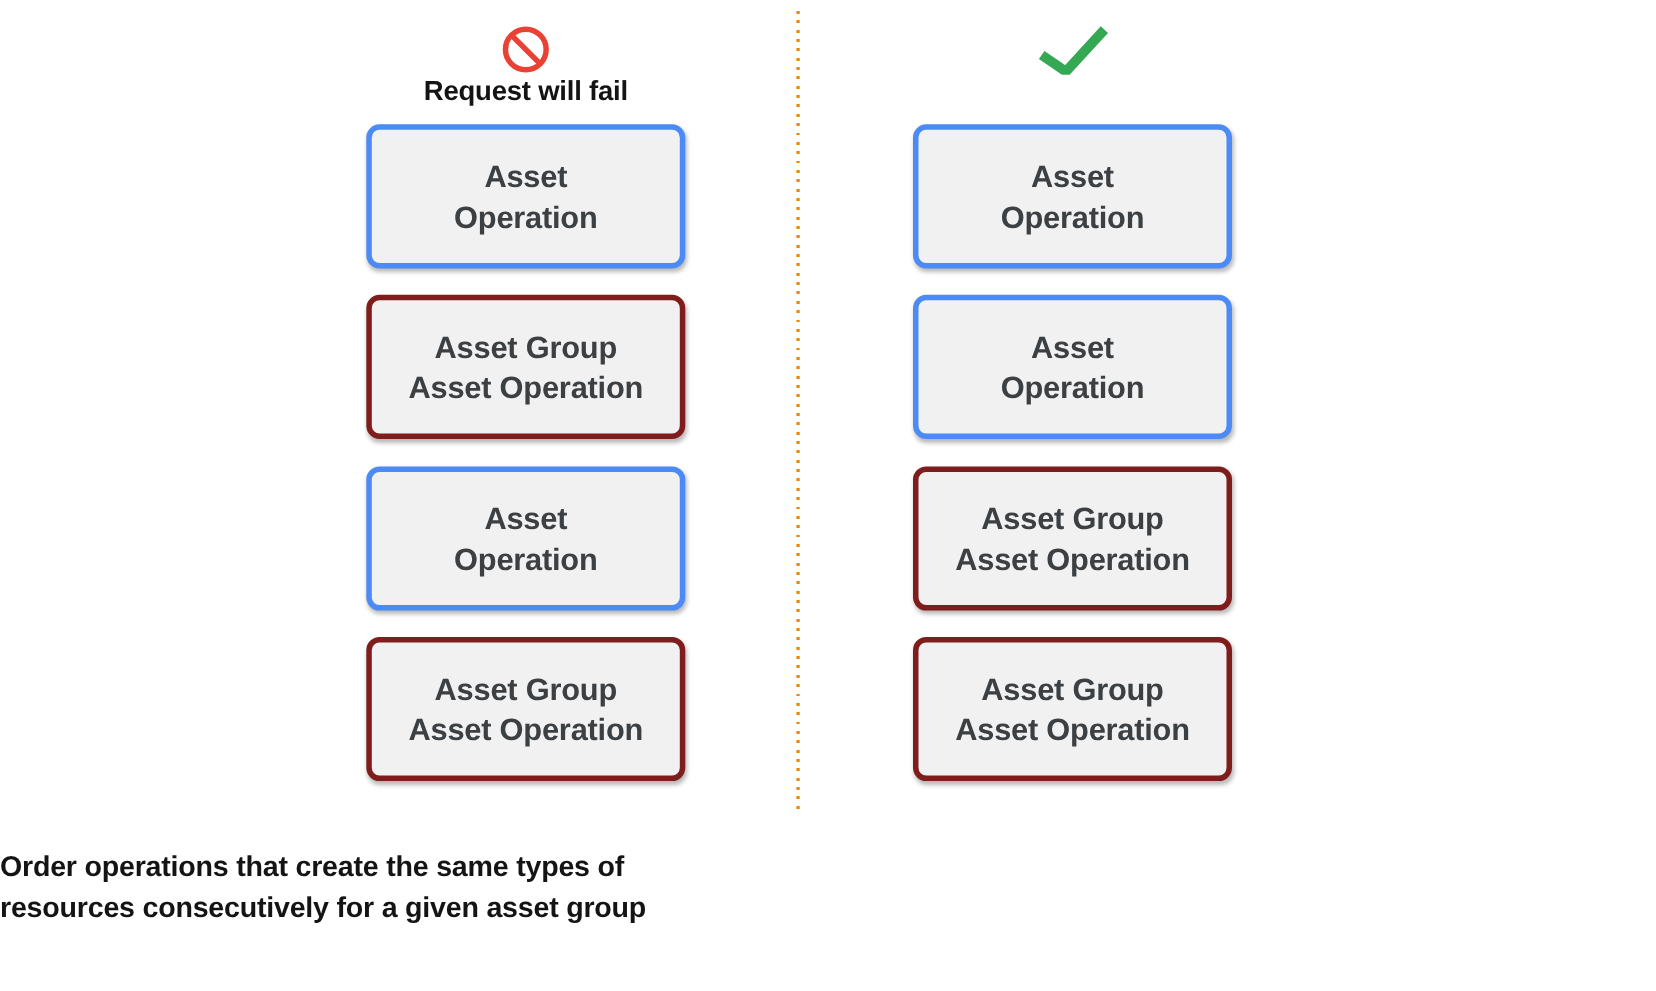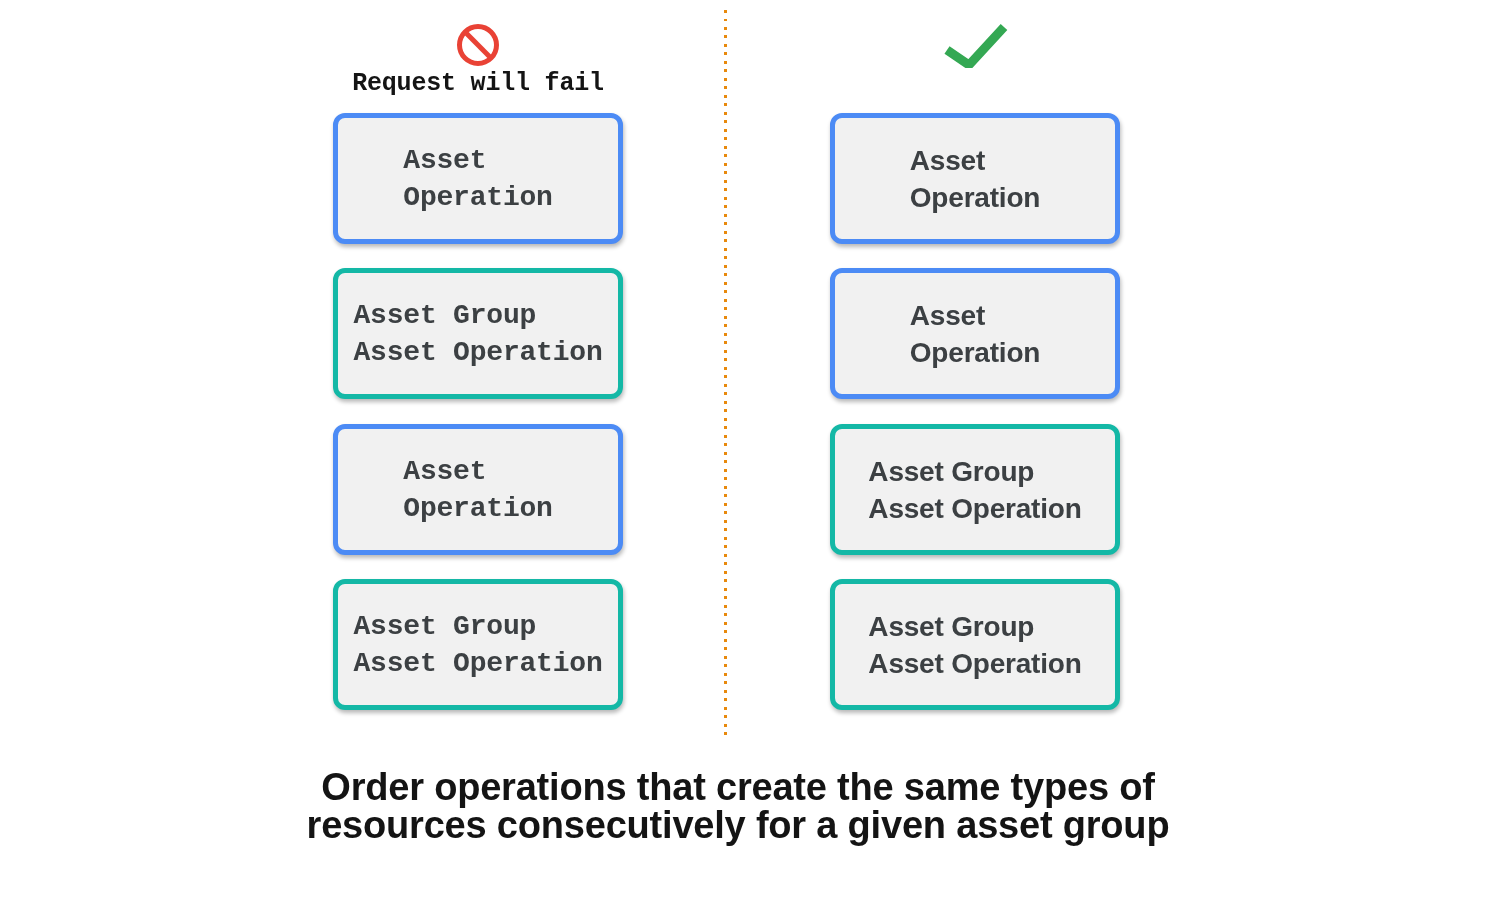--- a/index.html
+++ b/index.html
@@ -26,21 +26,21 @@
       #E8890C 0px, #E8890C 2.6px,
       transparent 2.6px, transparent 8.5px
     );
   }
   .column {
     position: absolute;
     top: 0;
     width: 290px;
     height: 740px;
   }
-  .col-fail { left: 333px; font-family: Liberation Mono, monospace; }
+  .col-fail { left: 333px; }
   .col-succeed { left: 830px; }
   .col-header {
     position: absolute;
     top: 22px;
     left: 0;
     width: 100%;
     text-align: center;
   }
   .icon-wrap {
     height: 46px;
@@ -60,42 +60,41 @@
     position: absolute;
     left: 0;
     width: 290px;
     height: 131px;
     box-sizing: border-box;
     border-radius: 12px;
     background: #F1F1F1;
     display: flex;
     align-items: center;
     justify-content: center;
-    text-align: left;
+    text-align: center;
     font-size: 28px;
     line-height: 37px;
     font-weight: bold;
     color: #3C4043;
     white-space: pre-line;
     box-shadow: 1px 3px 4px rgba(0,0,0,0.28);
     letter-spacing: -0.2px;
   }
   .box.blue   { border: 5px solid #4C8BF5; }
-  .box.orange { border: 5px solid #14b8a6; }
+  .box.orange { border: 5px solid #7f1d1d; }
   .r1 { top: 113px; }
   .r2 { top: 268px; }
   .r3 { top: 424px; }
   .r4 { top: 579px; }
   .caption {
     position: absolute;
     top: 768px;
-    left: 12px;
+    left: 0;
     width: 1452px;
-    text-align: center;
-    font-size: 38px;
+    font-size: 26px;
     line-height: 38px;
     font-weight: bold;
     color: #141414;
     white-space: pre-line;
     letter-spacing: -0.2px;
   }
 </style>
 </head>
 <body>
 

